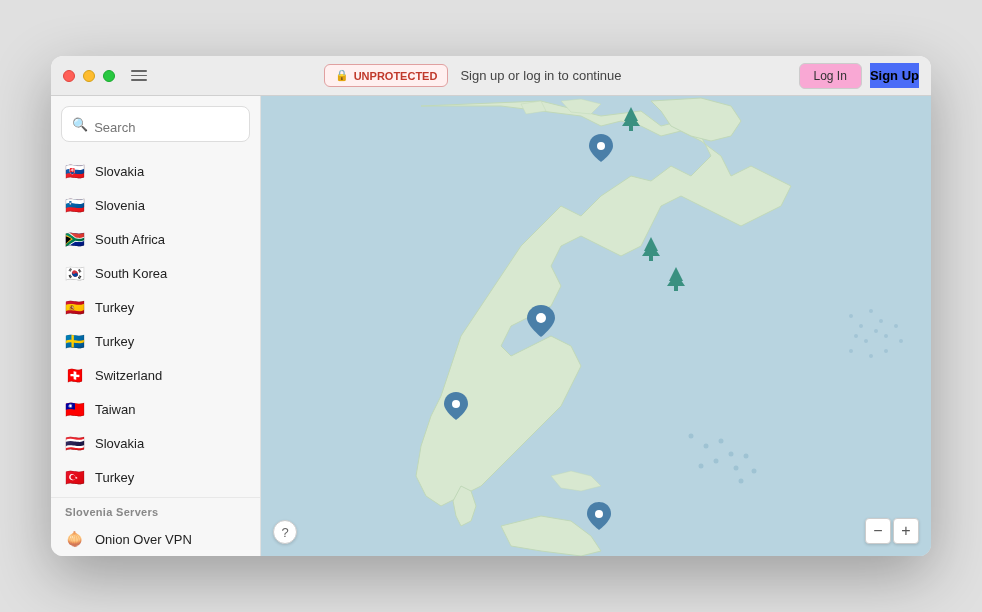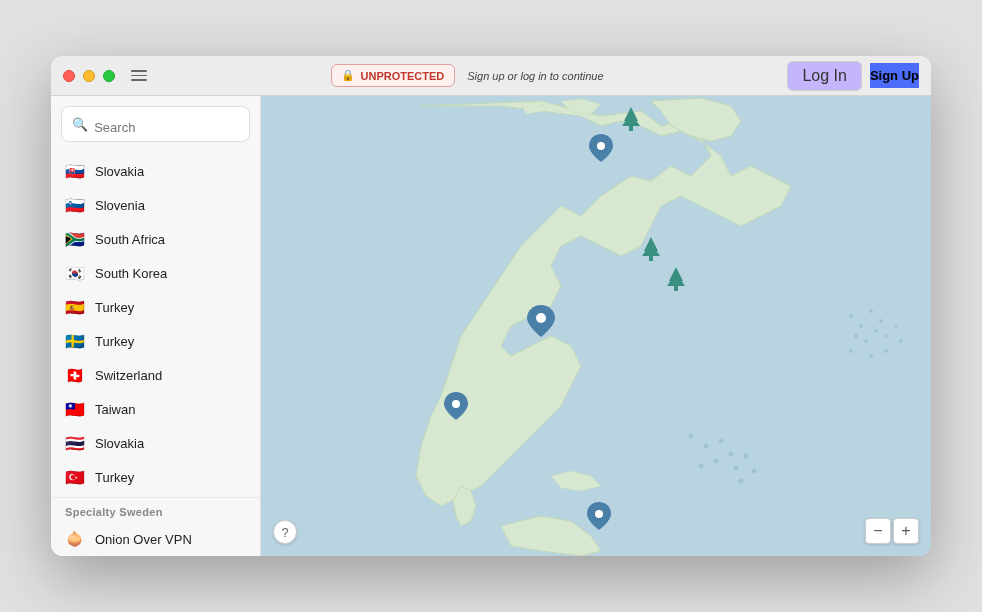--- a/index.html
+++ b/index.html
@@ -71,35 +71,34 @@
       border-radius: 6px;
       font-size: 11px;
       font-weight: 600;
       color: #c0392b;
       background: #fff0f0;
     }
     .unprotected-badge .lock-icon {
       font-size: 11px;
     }
     .titlebar-msg {
-      font-size: 11px;
+      font-size: 13px;
       color: #444;
-      font-style: italic;
     }
     .titlebar-actions {
       display: flex;
       align-items: center;
       gap: 8px;
     }
     .btn-login {
       padding: 5px 14px;
       border: 1px solid #ccc;
       border-radius: 6px;
-      background: #c4b5fd;
-      font-size: 16px;
+      background: #f9a8d4;
+      font-size: 12px;
       color: #333;
       cursor: pointer;
     }
     .btn-signup {
       padding: 5px 0;
       border: none;
       border-radius: 0;
       background: #4a6cf7;
       font-size: 13px;
       color: #000000;
@@ -317,21 +316,21 @@
           </div>
           <div class="country-item">
             <span class="flag">🇹🇷</span>
             <span>Turkey</span>
           </div>
           <div class="country-item">
             <span class="flag">🇺🇦</span>
             <span>Ukraine</span>
           </div>
         </div>
-      <div class="specialty-section">Specialty Sweden</div>
+      <div class="specialty-section">Slovenia Servers</div>
       <div id="specialty-list">
           <div class="specialty-item">
             <span class="specialty-icon">🧅</span>
             <span>Onion Over VPN</span>
           </div>
         </div>
     </div>
 
     <div class="map-area">
       <svg class="map-svg" viewBox="0 0 670 460" xmlns="http://www.w3.org/2000/svg">

